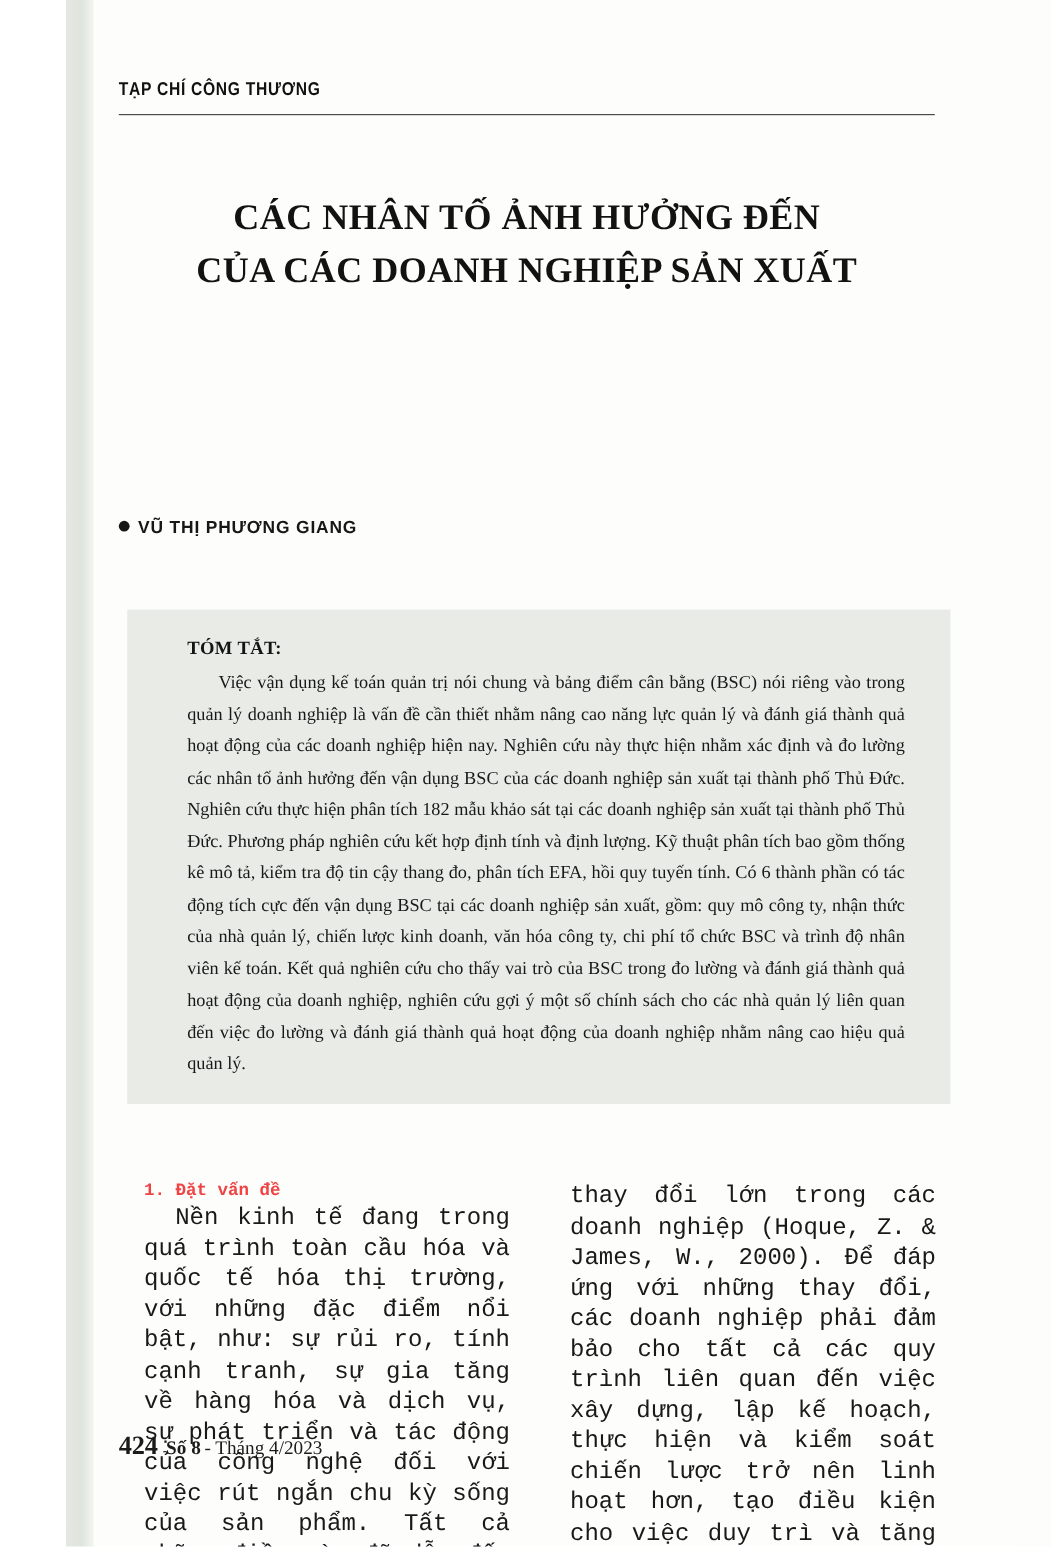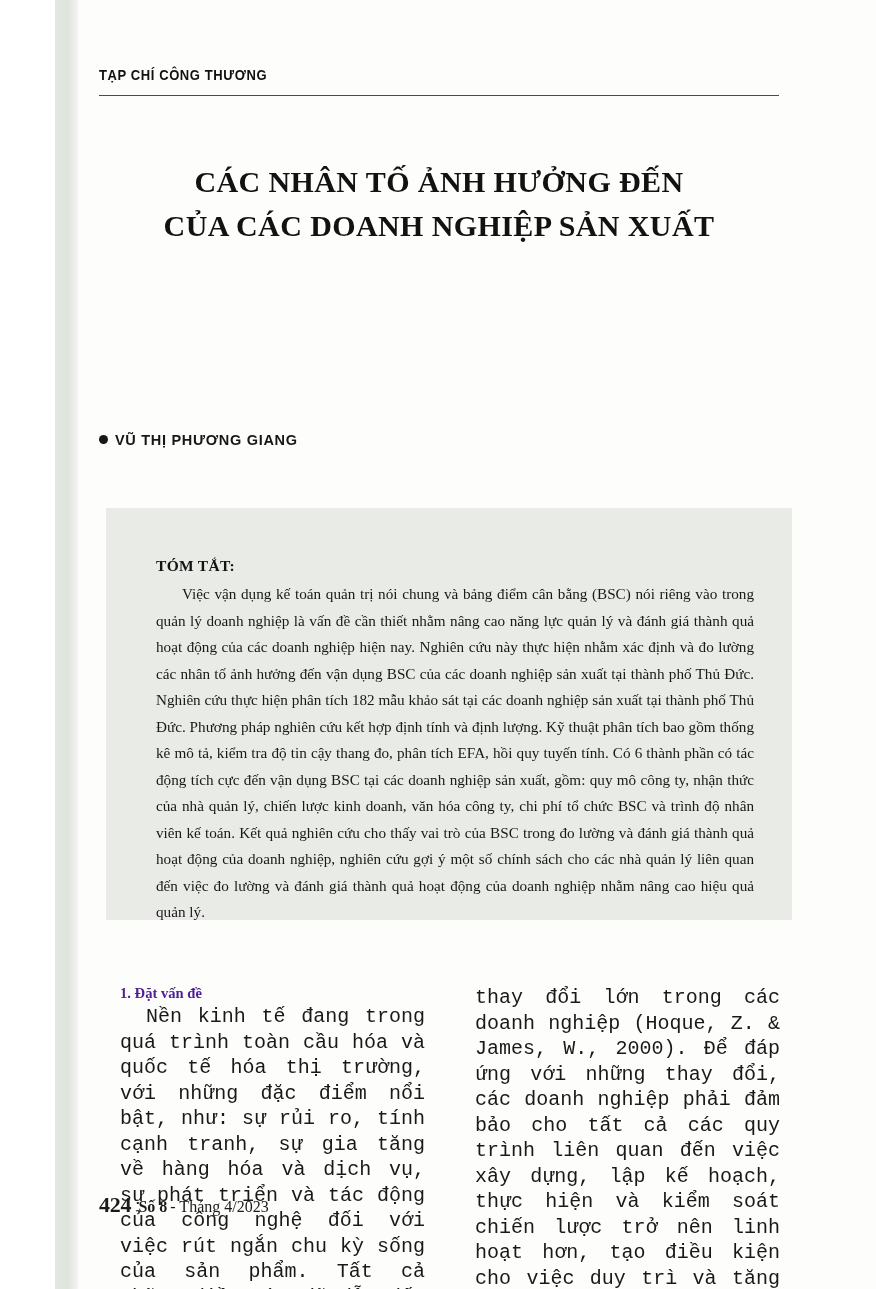--- a/index.html
+++ b/index.html
@@ -107,21 +107,21 @@
     position: absolute;
     left: 106px;
     top: 508px;
     width: 686px;
     height: 412px;
     background: #e9ece6;
   }
   .abstract-inner {
     position: absolute;
     left: 50px;
-    top: 49px;
+    top: 24px;
     width: 598px;
   }
   .abstract-heading {
     font-family: "Liberation Serif", "DejaVu Serif", serif;
     font-weight: bold;
     font-size: 15.5px;
     letter-spacing: 0.3px;
     margin-bottom: 6px;
     color: #141414;
   }
@@ -155,25 +155,25 @@
     height: 200px;
   }
   .col {
     position: absolute;
     top: 0;
     width: 305px;
   }
   .col-left { left: 0; }
   .col-right { left: 355px; }
   .section-heading {
-    font-family: Liberation Serif, serif;
+    font-family: Liberation Mono, monospace;
     font-weight: bold;
     font-size: 14.6px;
     margin: 0 0 2px 0;
-    color: #4c1d95;
+    color: #ef4444;
   }
   .body-para {
     font-family: Liberation Mono, monospace;
     font-size: 20px;
     line-height: 25.5px;
     text-align: justify;
     text-indent: 26px;
     color: #191919;
     margin: 0;
   }

